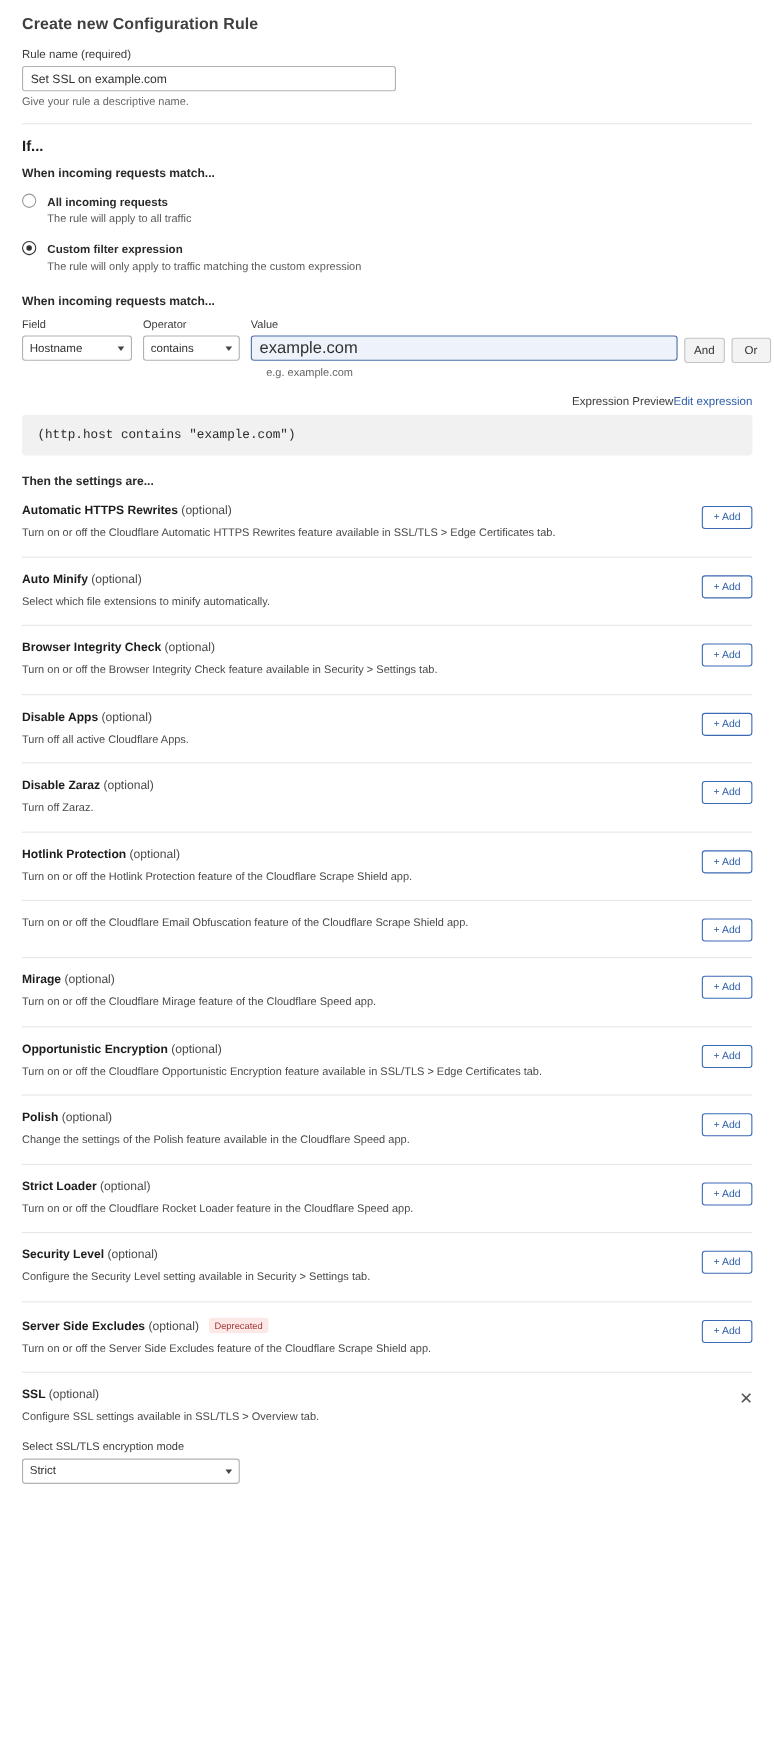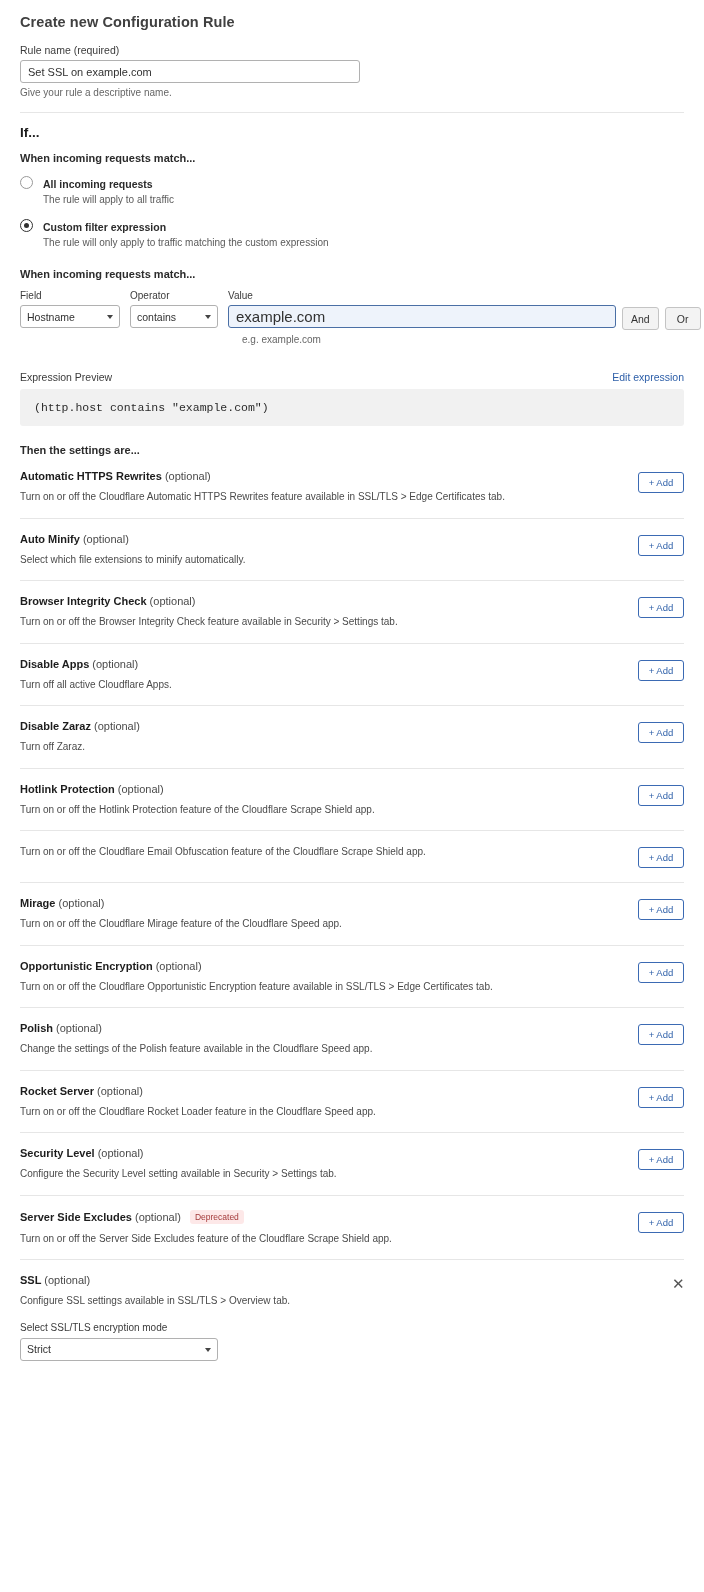--- a/index.html
+++ b/index.html
@@ -167,23 +167,23 @@
     margin-left: 6px;
     padding: 0 8px;
   }
   .eg-text {
     font-size: 10px;
     color: #666;
     margin: 4px 0 0 222px;
   }
   .preview-head {
     display: flex;
-    justify-content: space-between;
+    justify-content: flex-end;
     align-items: baseline;
-    margin-top: 26px;
+    margin-top: 14px;
   }
   .preview-label { font-size: 10.5px; color: #3b3b3b; }
   .edit-link {
     font-size: 10.5px;
     color: #2c5ea8;
     cursor: pointer;
   }
   .preview-box {
     margin-top: 6px;
     background: #f1f1f1;
@@ -442,21 +442,21 @@
           <span class="opt">(optional)</span>
         </div>
         <div class="setting-desc">Change the settings of the Polish feature available in the Cloudflare Speed app.</div>
       </div>
       <button class="add-btn">+ Add</button>
     </div>
 
     <div class="setting">
       <div class="setting-left">
         <div class="setting-title">
-          <span>Rocket Server</span>
+          <span>Strict Loader</span>
           <span class="opt">(optional)</span>
         </div>
         <div class="setting-desc">Turn on or off the Cloudflare Rocket Loader feature in the Cloudflare Speed app.</div>
       </div>
       <button class="add-btn">+ Add</button>
     </div>
 
     <div class="setting">
       <div class="setting-left">
         <div class="setting-title">

